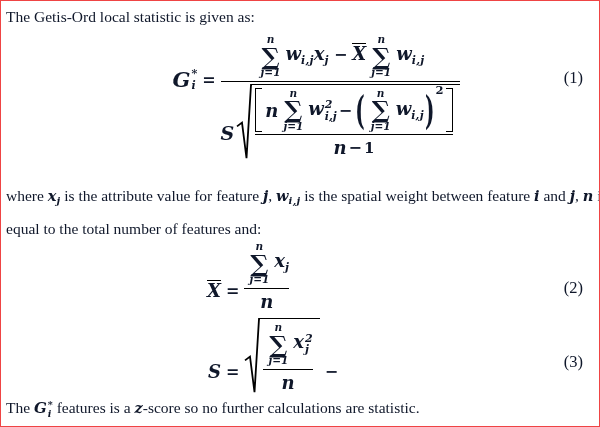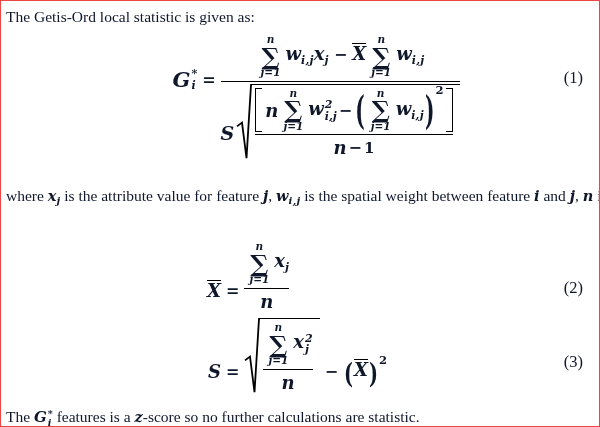--- a/index.html
+++ b/index.html
@@ -7,21 +7,21 @@
     position:relative; width:598px; height:425px;
     background:#ffffff; border:1px solid #ef4444;
     font-family:"Liberation Serif", serif; color:#0f172a;
     overflow:hidden;
     text-decoration:underline;
   }
   .textline { font-size:15.5px; line-height:1.3; }
   #intro  { position:absolute; top:6px;  left:5px; }
   #para   { position:absolute; top:181px; left:5px; width:592px; }
   #para .pline { font-size:15.5px; line-height:28px; white-space:nowrap; }
-  #footer { position:absolute; top:406px; left:5px; }
+  #footer { position:absolute; top:397px; left:5px; }
 
   
   .imath  { font-family:"DejaVu Serif", serif; font-style:italic; font-weight:bold; font-size:14.5px; }
   .imsub  { font-family:"DejaVu Serif", serif; font-style:italic; font-weight:bold; font-size:10px; vertical-align:-3px; letter-spacing:.3px; }
 
   
   .mvar { font-family:"DejaVu Serif", serif; font-style:italic; font-weight:bold; font-size:18px; }
   .mnum { font-family:"DejaVu Serif", serif; font-weight:bold; font-size:15px; }
   .mo   { font-family:"DejaVu Serif", serif; font-weight:bold; font-size:16px; margin:0 5px; }
   .mo-tight { margin:0 2px; }
@@ -143,20 +143,21 @@
                   </span>
                 </span></span>
             </span></span>
       </span>
     </div>
   </div>
   <span class="eqnum" id="eqnum1">(1)</span>
 
   <div id="para">
     <div class="pline"><span>where </span><span class="imath">x</span><span class="imsub">j</span><span> is the attribute value for feature </span><span class="imath">j</span><span>, </span><span class="imath">w</span><span class="imsub">i,j</span><span> is the spatial weight between feature </span><span class="imath">i</span><span> and </span><span class="imath">j</span><span>, </span><span class="imath">n</span><span> is</span></div>
+    <div class="pline">equal to the total number of features and:</div>
   </div>
 
   <div id="eq2wrap">
     <div class="eqrow">
       <span class="lhsbox dn28">
           <span class="obar"><span class="mvar">X</span></span>
         </span>
       <span class="mo dn28">=</span>
       <span class="frac">
         <span class="mrow"><span class="bigsum">
@@ -188,21 +189,20 @@
                   <span class="lim">j=1</span>
                 </span><span class="atom"><span class="mvar">x</span><span class="stack">
                     <span class="ss">2</span>
                     <span class="ss">j</span>
                   </span></span></span>
               <span class="fbar"></span>
               <span class="mvar">n</span>
             </span></span>
         </span>
       <span class="mo dn31">−</span>
-      <span class="mrow dn31"><span class="bigp bigp-sm">(</span><span class="obar"><span class="mvar">X</span></span><span class="bigp bigp-sm">)</span><span class="outsup outsup-sm">2</span></span>
     </div>
   </div>
   <span class="eqnum" id="eqnum3">(3)</span>
 
   <div id="footer" class="textline"><span>The </span><span class="atom"><span class="fG">G</span><span class="fstack">
           <span class="fss">*</span>
           <span class="fss">i</span>
         </span></span><span> features is a </span><span class="fz">z</span><span>-score so no further calculations are statistic.</span></div>
 
 </div>

